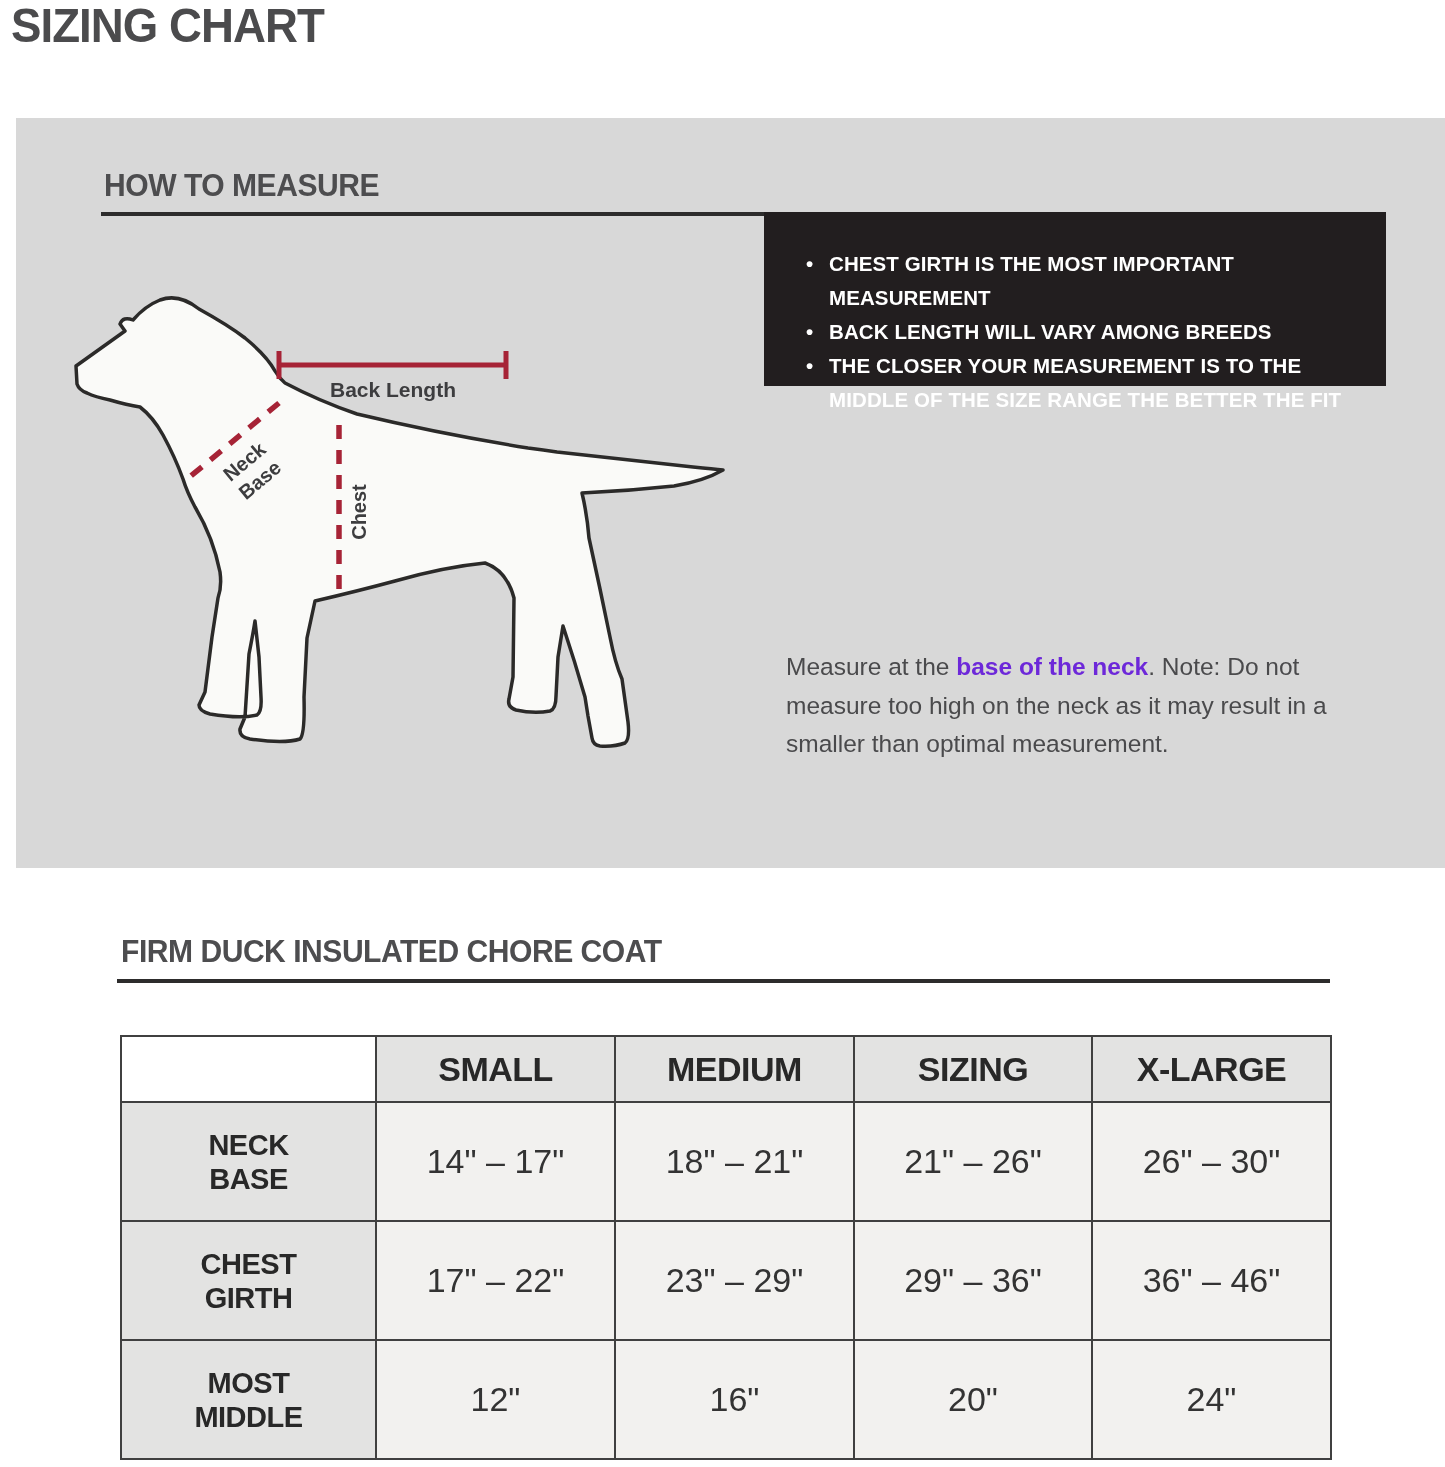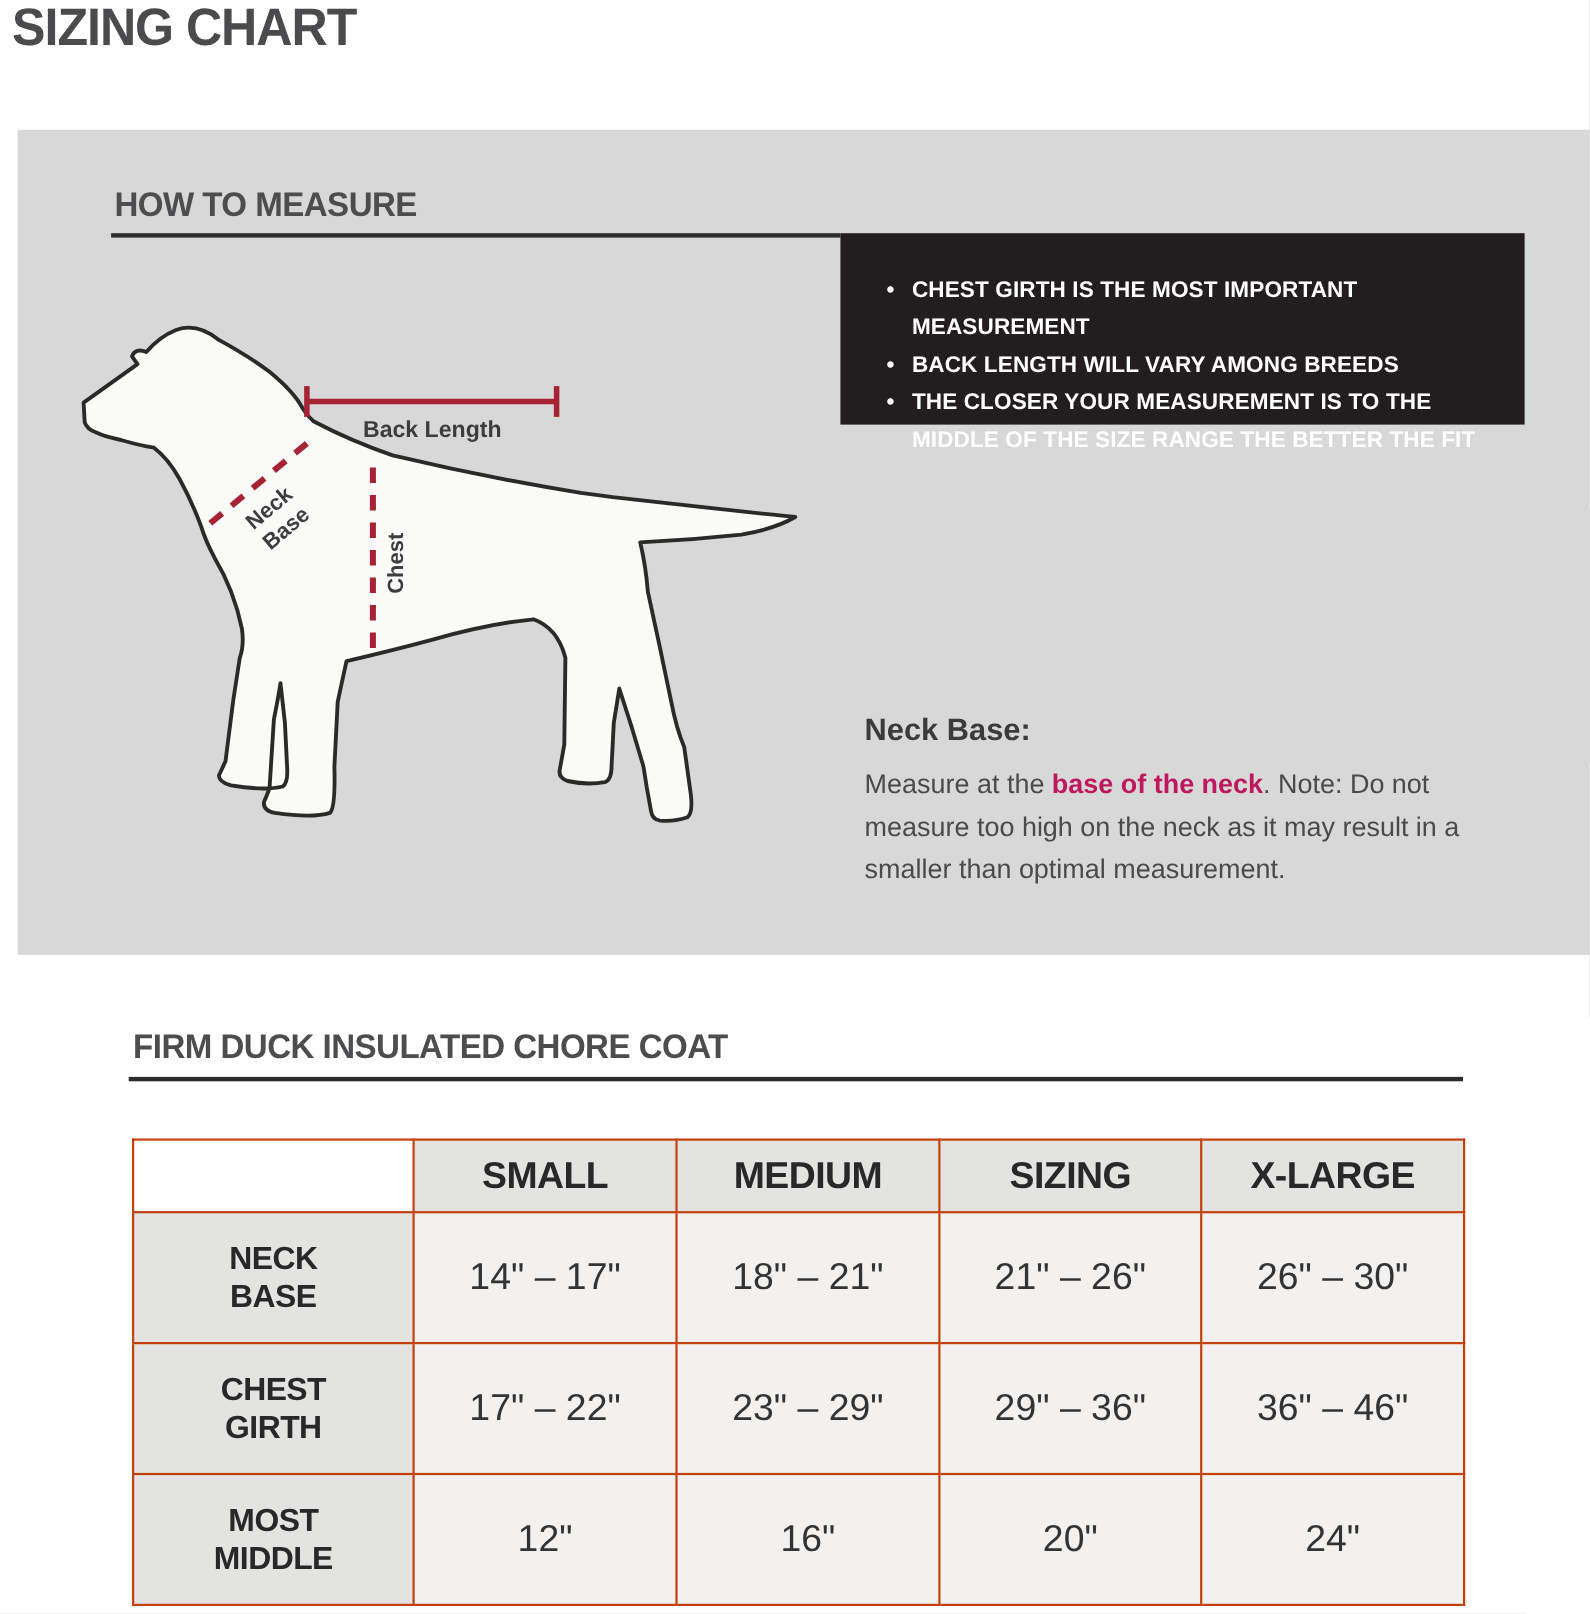--- a/index.html
+++ b/index.html
@@ -54,40 +54,40 @@
   .info-chest { top:302px; }
   .info-neck  { top:530px; }
   .info-heading {
     font-size:28px; font-weight:bold; color:#3b3b3d;
     margin:0 0 15px 0;
   }
   .info-text {
     font-size:24.5px; line-height:38.5px; color:#4a4a4c;
     margin:0;
   }
-  .info-text b { color:#be185d; }
+  .info-text b { color:#6d28d9; }
   
   .product-heading {
     position:absolute; left:121px; top:934px;
     font-size:31px; font-weight:bold; color:#4d4d4f;
     letter-spacing:-0.5px;
     transform:scaleX(0.97); transform-origin:left top;
     white-space:nowrap;
   }
   .product-underline {
     position:absolute; left:117px; top:979px;
     width:1213px; height:4px; background:#2d2c2c;
   }
   table.sizes {
     position:absolute; left:120px; top:1035px;
     width:1210px;
     border-collapse:collapse; table-layout:fixed;
   }
   table.sizes th, table.sizes td {
-    border:2px solid #c2410c;
+    border:2px solid #404040;
     text-align:center; vertical-align:middle;
     padding:0;
   }
   td.corner { border-top:none; border-left:none; background:#ffffff; }
   th.size-col {
     background:#e3e3e2; color:#282828;
     font-size:34px; font-weight:bold;
     height:64px; letter-spacing:-0.5px;
   }
   td.row-label {
@@ -155,21 +155,20 @@
   <div class="tips-box">
     <ul class="tips">
       <li>CHEST GIRTH IS THE MOST IMPORTANT MEASUREMENT</li>
       <li>BACK LENGTH WILL VARY AMONG BREEDS</li>
       <li>THE CLOSER YOUR MEASUREMENT IS TO THE MIDDLE OF THE SIZE RANGE THE BETTER THE FIT</li>
     </ul>
   </div>
 
 
   <div class="info-block info-neck">
-    <p class="info-heading">Neck Base:</p>
     <p class="info-text"><span>Measure at the </span><b>base of the neck</b><span>. Note: Do not measure too high on the neck as it may result in a smaller than optimal measurement.</span></p>
   </div>
 
 </div>
 
 <div class="product-heading">FIRM DUCK INSULATED CHORE COAT</div>
 <div class="product-underline"></div>
 
 <table class="sizes">
   <colgroup>

